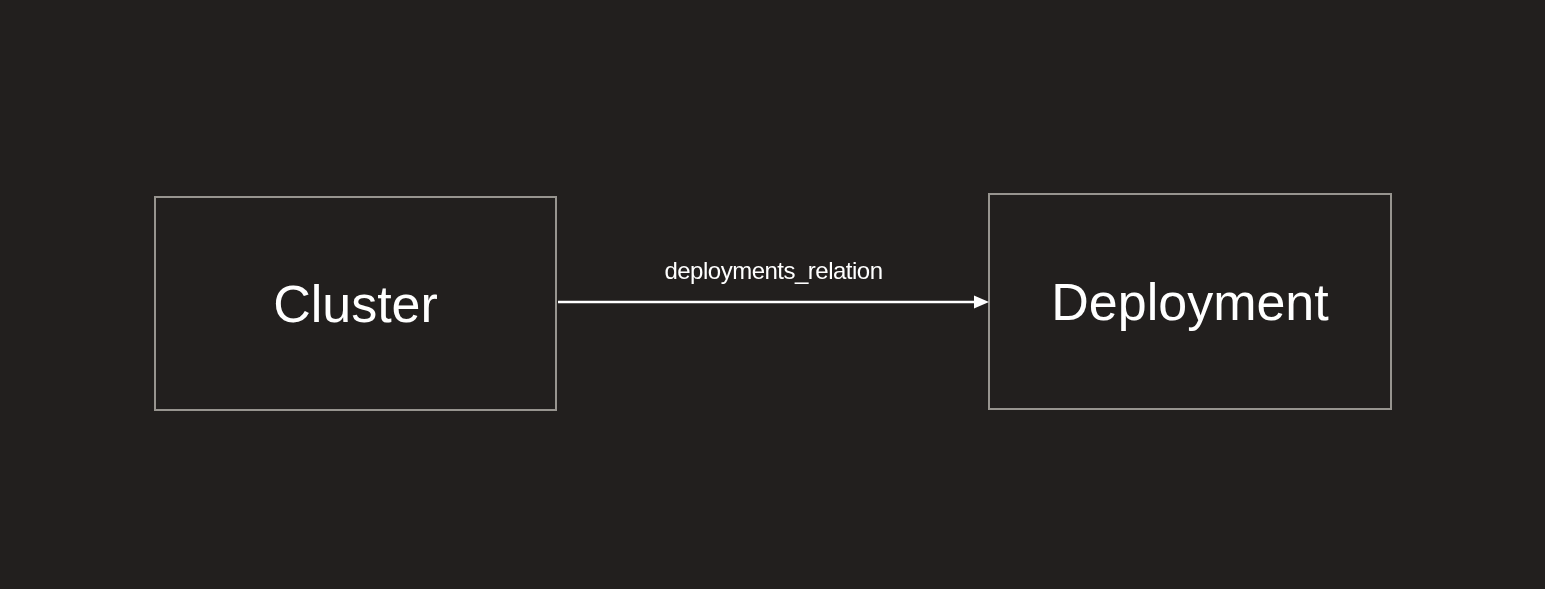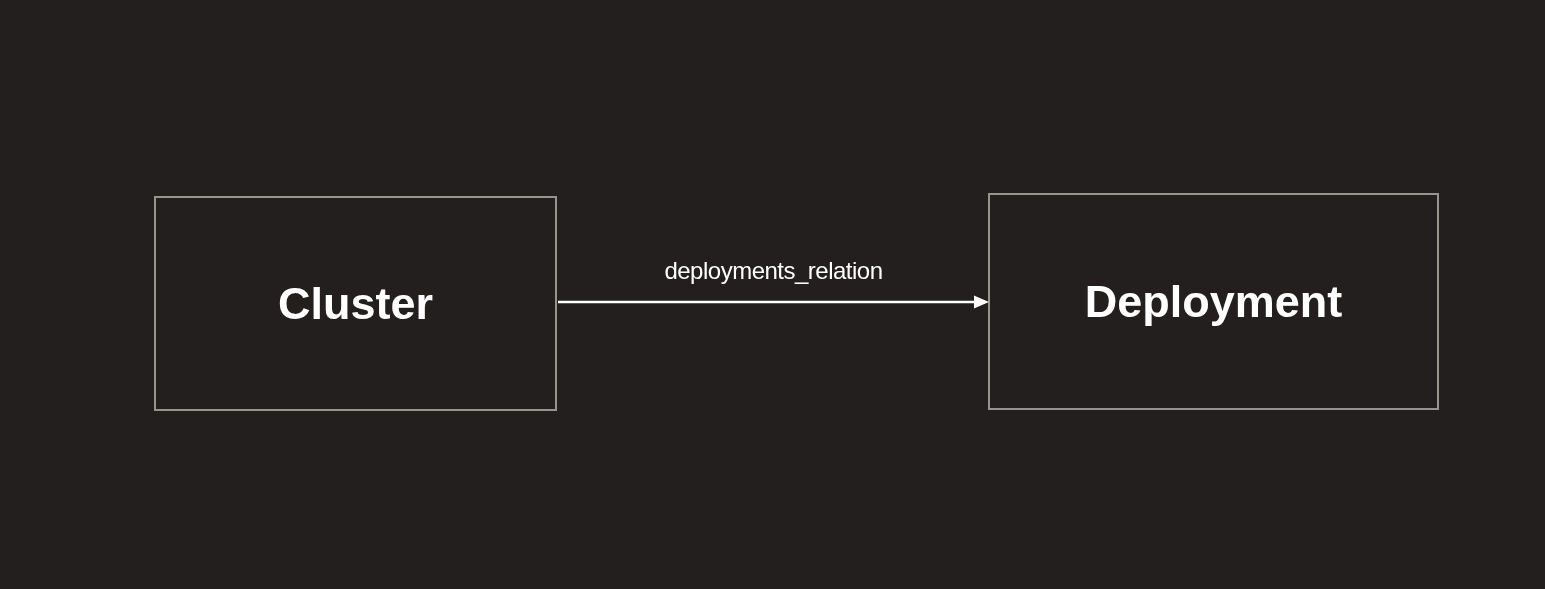--- a/index.html
+++ b/index.html
@@ -21,25 +21,25 @@
   .node {
     position: absolute;
     box-sizing: border-box;
     border: 2px solid var(--node-border);
     background: var(--bg);
     display: flex;
     align-items: center;
     justify-content: center;
   }
   .node-cluster   { left: 154px; top: 196px; width: 403px; height: 215px; }
-  .node-deployment{ left: 988px; top: 193px; width: 451px; height: 217px; }
+  .node-deployment{ left: 988px; top: 193px; width: 404px; height: 217px; }
   .node-label {
     color: var(--text);
-    font-size: 45px;
-    font-weight: 700;
+    font-size: 52px;
+    font-weight: 400;
     letter-spacing: 0;
     white-space: nowrap;
   }
   .edge-svg {
     position: absolute;
     left: 0; top: 0;
     width: 1545px;
     height: 589px;
     pointer-events: none;
   }

